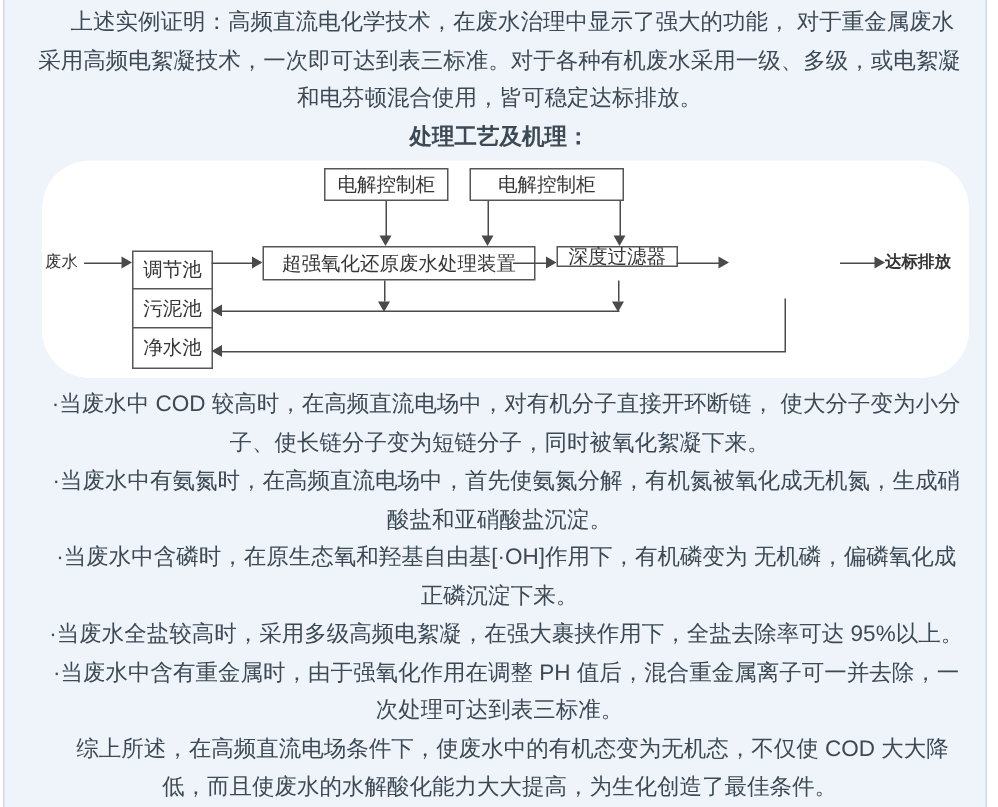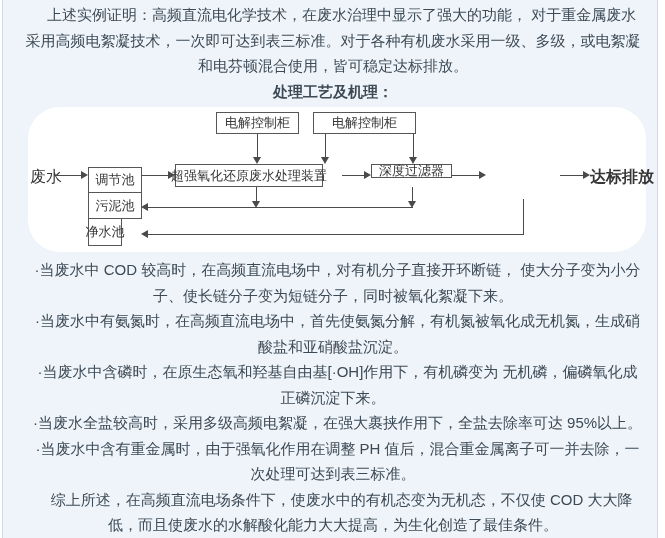--- a/index.html
+++ b/index.html
@@ -39,27 +39,27 @@
     position:absolute;
     box-sizing:border-box;
     border:1px solid #565656;
     background:#fff;
     display:flex; align-items:center; justify-content:center;
     text-align:center;
     white-space:nowrap;
   }
   .b-control { left:188px; top:5px;  width:83px;  height:22px; }
   .b-dosing  { left:285px; top:5px;  width:103px; height:22px; }
-  .b-main    { left:147px; top:57px; width:148px; height:23px; }
+  .b-main    { left:147px; top:57px; width:182px; height:23px; }
   .b-filter  { left:343px; top:57px; width:81px;  height:14px; }
   .b-bio     { left:458px; top:47px; width:75px;  height:45px; flex-direction:column; line-height:19px; }
   .b-reg     { left:60px;  top:60px; width:54px;  height:26px; }
   .b-sludge  { left:60px;  top:85px; width:54px;  height:27px; }
-  .b-clean   { left:60px;  top:111px;width:34px;  height:28px; }
-  #dg .flabel { position:absolute; font-size:16px; white-space:nowrap; }
+  .b-clean   { left:60px;  top:111px;width:54px;  height:28px; }
+  #dg .flabel { position:absolute; font-size:11px; white-space:nowrap; }
   .l-inflow  { left:2px;   top:60px; }
   .l-outflow { left:562px; top:60px;font-weight:bold; }
 
   #dg .hline { position:absolute; height:1px; background:#4a4a4a; }
   #dg .vline { position:absolute; width:1px;  background:#4a4a4a; }
   #dg .ah-r, #dg .ah-l, #dg .ah-d { position:absolute; width:0; height:0; }
   #dg .ah-r { border-top:4px solid transparent; border-bottom:4px solid transparent; border-left:7px solid #4a4a4a; }
   #dg .ah-l { border-top:4px solid transparent; border-bottom:4px solid transparent; border-right:7px solid #4a4a4a; }
   #dg .ah-d { border-left:4px solid transparent; border-right:4px solid transparent; border-top:7px solid #4a4a4a; }
 

